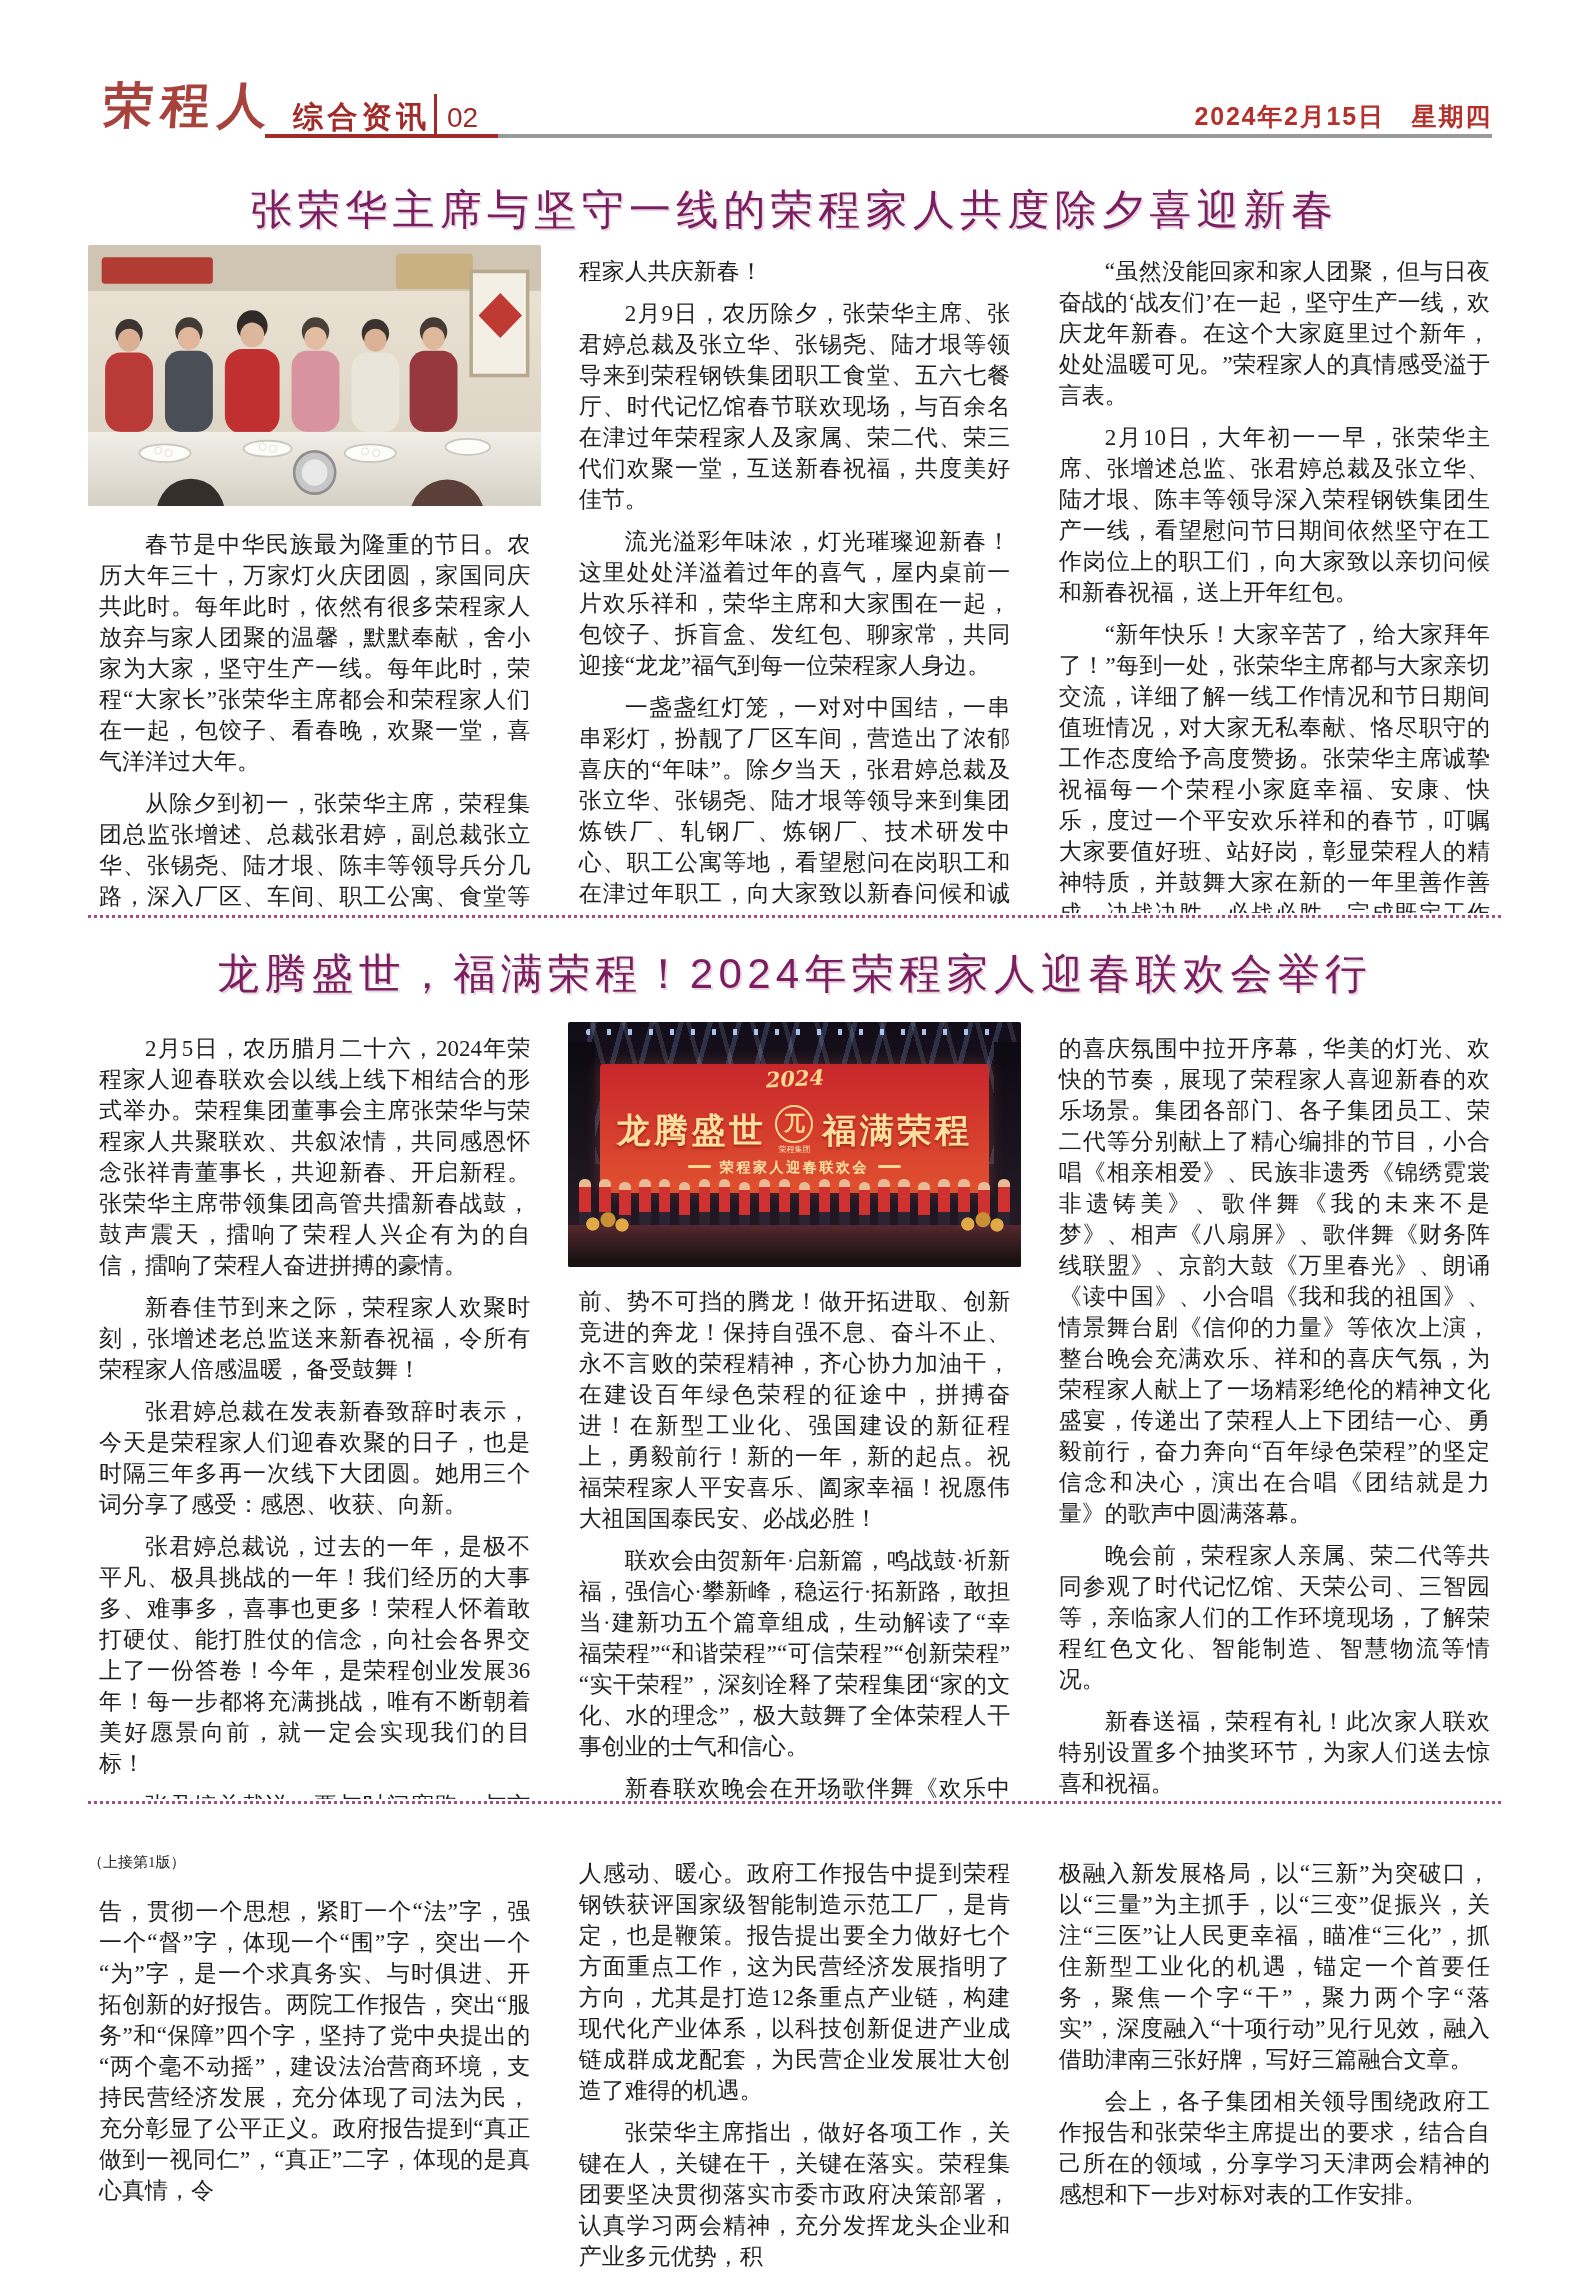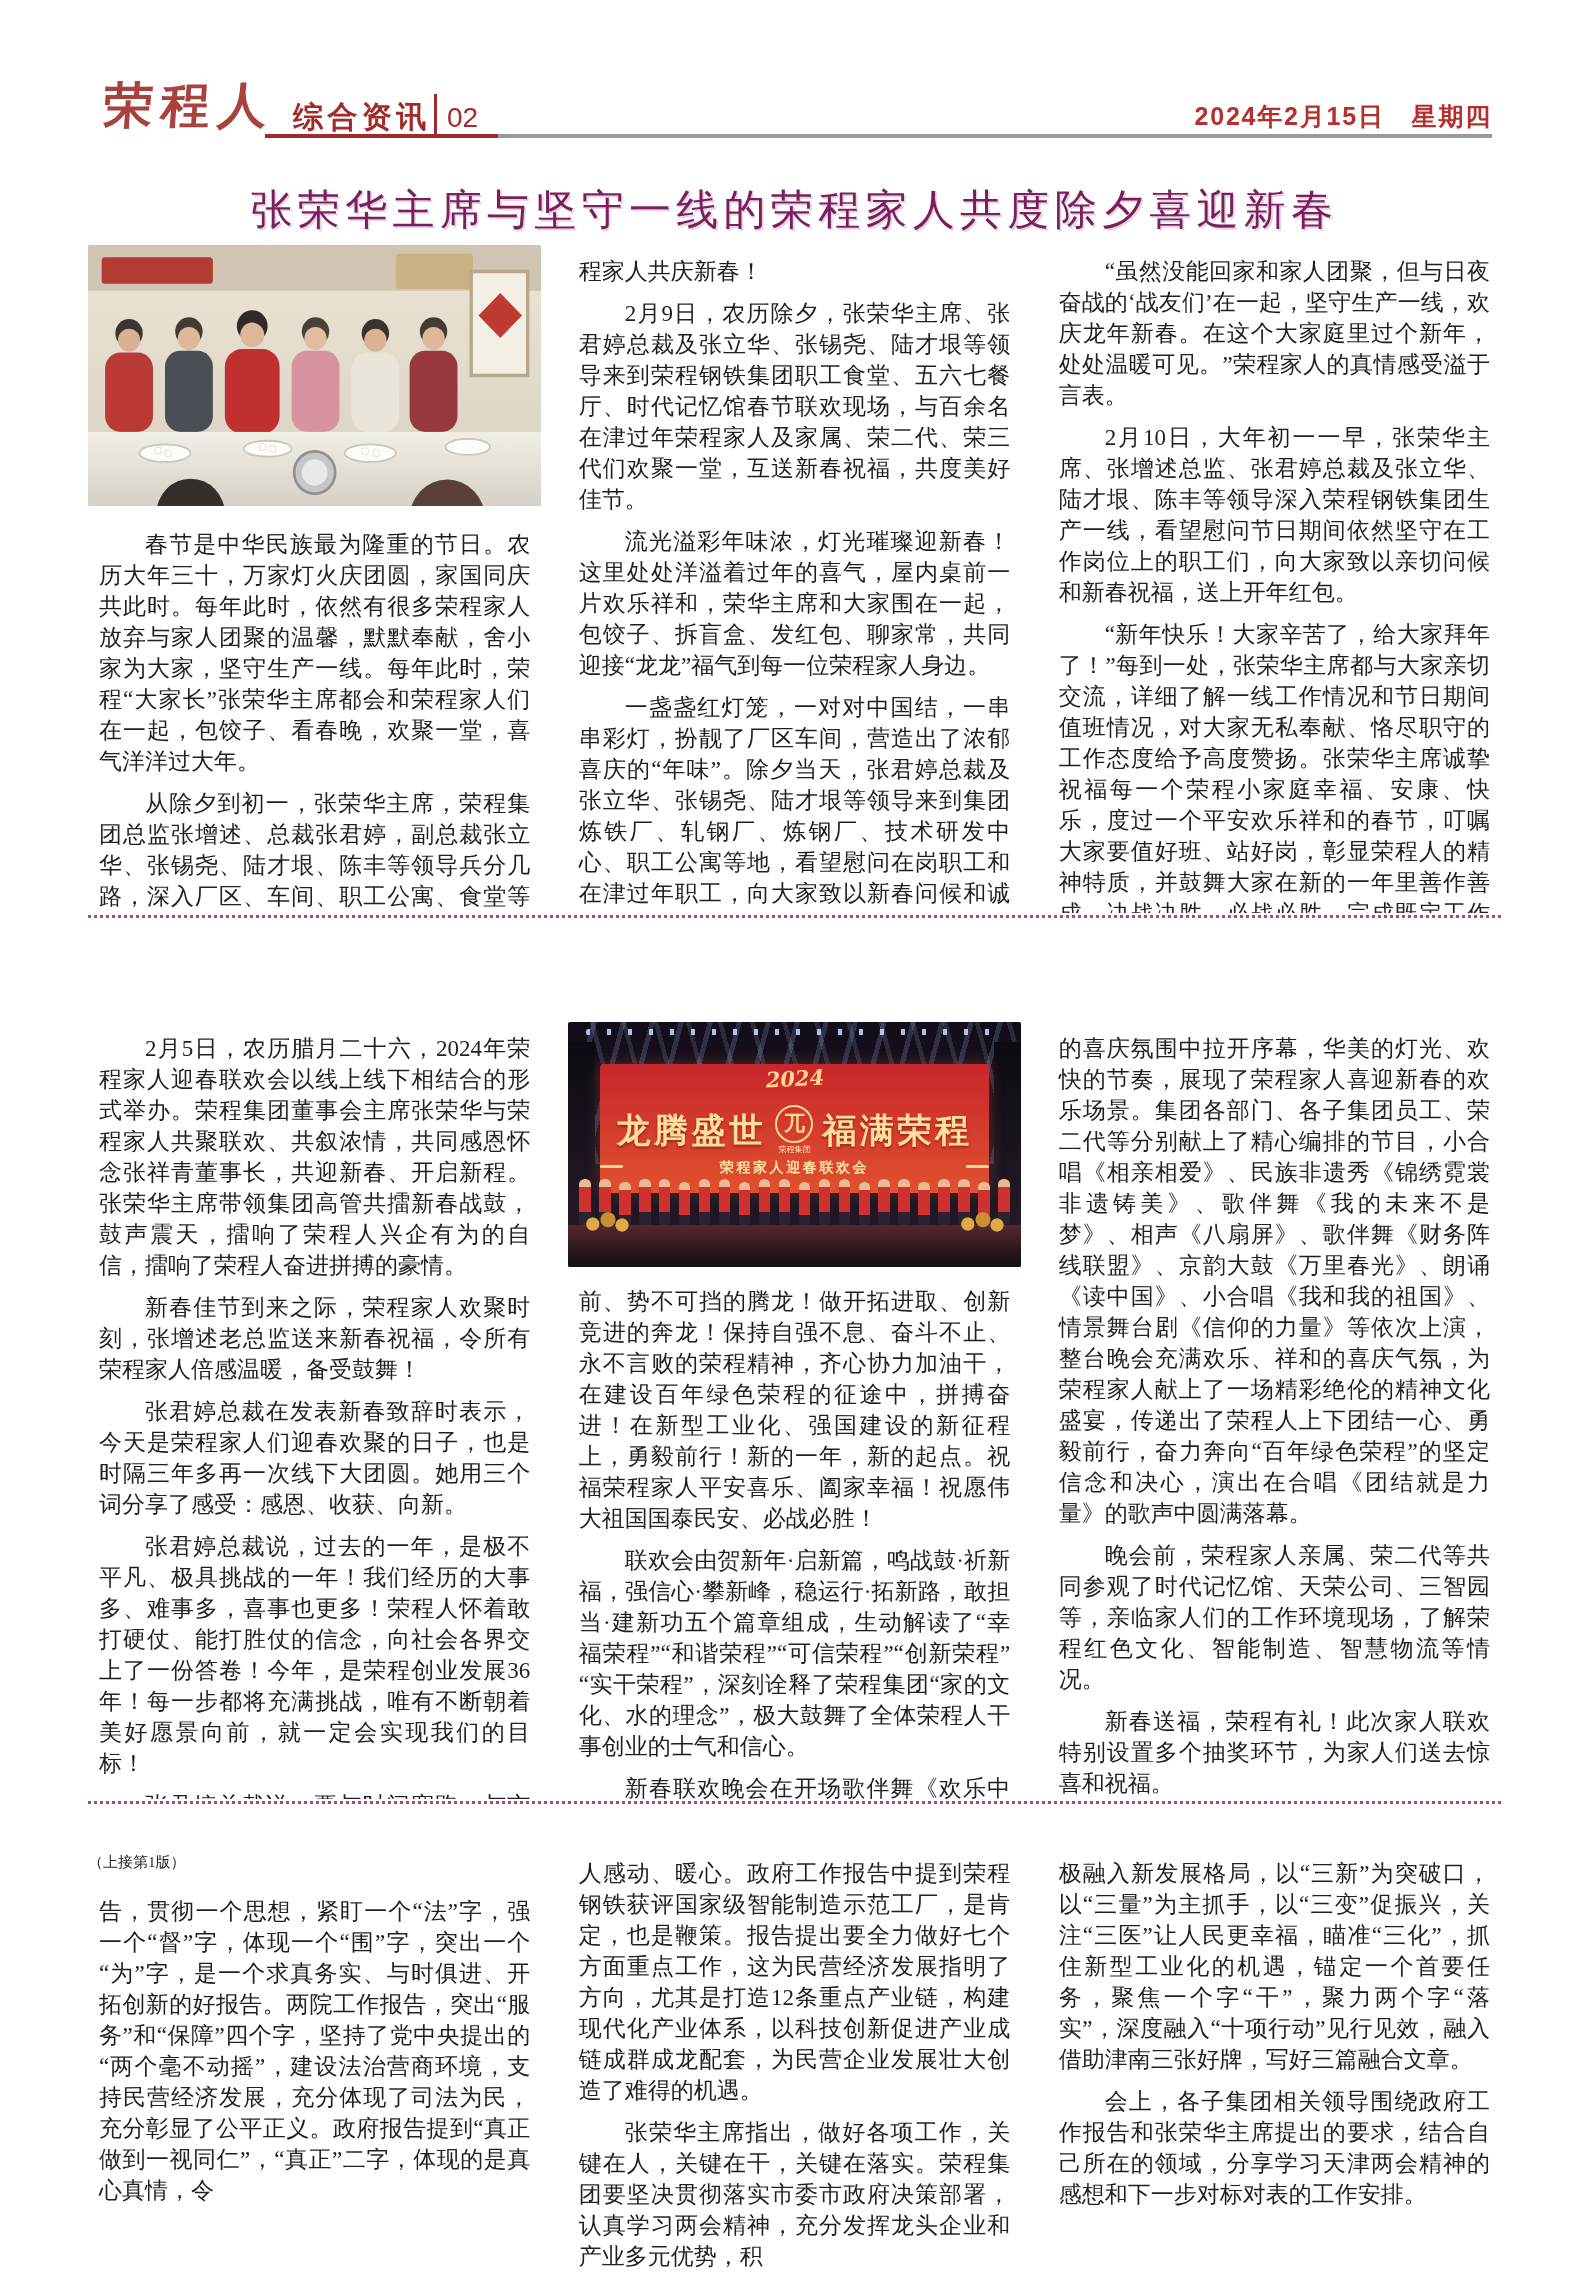--- a/index.html
+++ b/index.html
@@ -67,21 +67,21 @@
   .gala-year{margin-top:4.4px;font-family:"DejaVu Serif",serif;font-style:italic;font-weight:bold;
              font-size:21px;line-height:1;color:#ffd98e;transform:rotate(-3deg);}
   .slogans{display:flex;align-items:center;justify-content:center;gap:9px;margin-top:16px;}
   .slog{font-family:"Liberation Sans","DejaVu Sans",sans-serif;font-weight:bold;font-size:34px;
         line-height:1;color:#ffdf9e;letter-spacing:3.5px;text-shadow:0 1.8px 2.6px rgba(120,20,10,.6);}
   .logo{display:inline-flex;flex-direction:column;align-items:center;}
   .logo b{width:34px;height:34px;border:2.6px solid #ffd98e;border-radius:50%;color:#ffd98e;
           font-family:"DejaVu Serif",serif;font-size:21px;line-height:32px;text-align:center;}
   .logo i{font-style:normal;font-family:"Liberation Sans",sans-serif;font-size:8px;line-height:1.3;
           color:#ffe9c0;margin-top:1.8px;}
-  .subrow{margin-top:4.4px;display:flex;align-items:center;justify-content:space-between;gap:8.8px;}
+  .subrow{margin-top:4.4px;display:flex;align-items:center;justify-content:center;gap:8.8px;}
   .subrow .dash{width:23px;height:3.5px;background:#ffd98e;border-radius:1.8px;}
   .subtitle{font-family:"Liberation Sans","DejaVu Sans",sans-serif;font-weight:bold;font-size:14px;
             line-height:1;color:#ffe2a6;letter-spacing:2.6px;}
   .performers{position:absolute;left:2.5%;right:2.5%;bottom:17%;display:flex;
               justify-content:space-between;align-items:flex-end;}
   .performers i{width:11.5px;height:46px;border-radius:5.3px 5.3px 1.8px 1.8px;
               background:linear-gradient(180deg,#e9bb95 0 8px,#cf3130 8px 33px,#2c2332 33px 100%);}
   .performers i:nth-child(3n){height:43px;}
   .stagefloor{position:absolute;left:0;right:0;bottom:0;height:17%;
               background:linear-gradient(180deg,#55282e,#1a1113 85%);}
@@ -172,20 +172,21 @@
     </div>
     <div class="col">
       <p class="ind">“虽然没能回家和家人团聚，但与日夜奋战的‘战友们’在一起，坚守生产一线，欢庆龙年新春。在这个大家庭里过个新年，处处温暖可见。”荣程家人的真情感受溢于言表。</p>
       <p class="ind">2月10日，大年初一一早，张荣华主席、张增述总监、张君婷总裁及张立华、陆才垠、陈丰等领导深入荣程钢铁集团生产一线，看望慰问节日期间依然坚守在工作岗位上的职工们，向大家致以亲切问候和新春祝福，送上开年红包。</p>
       <p class="ind">“新年快乐！大家辛苦了，给大家拜年了！”每到一处，张荣华主席都与大家亲切交流，详细了解一线工作情况和节日期间值班情况，对大家无私奉献、恪尽职守的工作态度给予高度赞扬。张荣华主席诚挚祝福每一个荣程小家庭幸福、安康、快乐，度过一个平安欢乐祥和的春节，叮嘱大家要值好班、站好岗，彰显荣程人的精神特质，并鼓舞大家在新的一年里善作善成、决战决胜、必战必胜，完成既定工作目标，以更大的成绩助力集团发展，决战2024！</p>
     </div>
   </section>
 
   <div class="dotrule r1"></div>
 
+  <h1 class="headline h2a">龙腾盛世，福满荣程！2024年荣程家人迎春联欢会举行</h1>
 
   <section class="band band2">
     <div class="col">
       <p class="ind">2月5日，农历腊月二十六，2024年荣程家人迎春联欢会以线上线下相结合的形式举办。荣程集团董事会主席张荣华与荣程家人共聚联欢、共叙浓情，共同感恩怀念张祥青董事长，共迎新春、开启新程。张荣华主席带领集团高管共擂新春战鼓，鼓声震天，擂响了荣程人兴企有为的自信，擂响了荣程人奋进拼搏的豪情。</p>
       <p class="ind">新春佳节到来之际，荣程家人欢聚时刻，张增述老总监送来新春祝福，令所有荣程家人倍感温暖，备受鼓舞！</p>
       <p class="ind">张君婷总裁在发表新春致辞时表示，今天是荣程家人们迎春欢聚的日子，也是时隔三年多再一次线下大团圆。她用三个词分享了感受：感恩、收获、向新。</p>
       <p class="ind">张君婷总裁说，过去的一年，是极不平凡、极具挑战的一年！我们经历的大事多、难事多，喜事也更多！荣程人怀着敢打硬仗、能打胜仗的信念，向社会各界交上了一份答卷！今年，是荣程创业发展36年！每一步都将充满挑战，唯有不断朝着美好愿景向前，就一定会实现我们的目标！</p>
       <p class="ind">张君婷总裁说，要与时间赛跑、与市场赛跑，做朝气蓬勃、奋发向上的飞龙！做一往无</p>
     </div>
     <div class="col">

